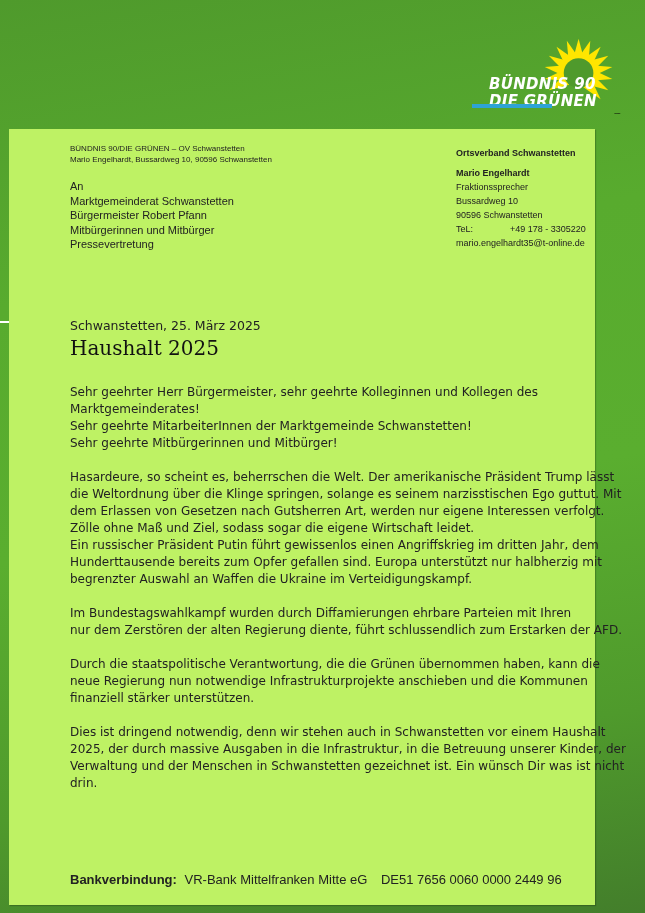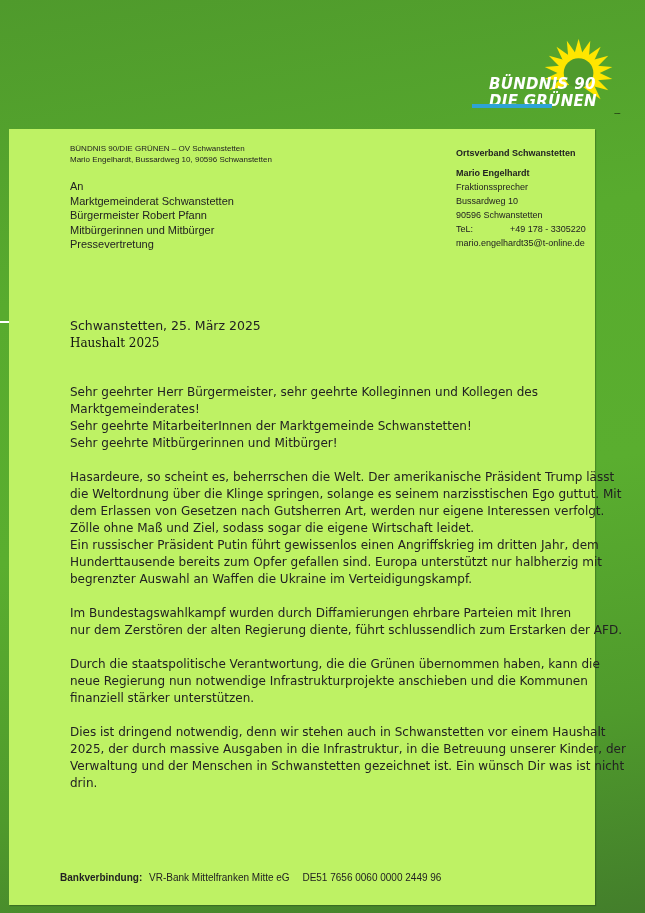--- a/index.html
+++ b/index.html
@@ -26,28 +26,28 @@
       position: absolute; left: 61px; font-size: 8px; color: #222; line-height: 11px;
       font-family: "Liberation Sans", sans-serif;
     }
     .recipient { position: absolute; left: 61px; top: 50px; font-size: 11px; line-height: 14.5px; color: #222; font-family: "Liberation Sans", sans-serif; }
     .contact { position: absolute; left: 447px; top: 17px; font-size: 9px; color: #222; font-family: "Liberation Sans", sans-serif; }
     .contact .bold { font-weight: bold; }
     .contact div { line-height: 14px; }
     .contact .org { margin-bottom: 6px; }
     .tel-value { margin-left: 37px; }
     .date { position: absolute; left: 61px; top: 189px; font-size: 12.5px; color: #222; font-family: "DejaVu Sans", sans-serif; }
-    .title { position: absolute; left: 61px; top: 207px; font-size: 12px; color: #111; font-family: "DejaVu Serif", serif; }
+    .title { position: absolute; left: 61px; top: 207px; font-size: 20px; color: #111; font-family: "DejaVu Serif", serif; }
     .body {
       position: absolute; left: 61px; top: 255px; width: 530px;
       font-size: 12px; line-height: 17px; color: #222; font-family: "DejaVu Sans", sans-serif;
     }
     .body p { margin: 0 0 17px 0; }
     .body .line { display: block; white-space: nowrap; }
-    .bank { position: absolute; left: 51px; top: 743px; font-size: 10px; color: #222; font-family: "Liberation Sans", sans-serif; }
+    .bank { position: absolute; left: 61px; top: 743px; font-size: 13px; color: #222; font-family: "Liberation Sans", sans-serif; }
     .bank .label { font-weight: bold; margin-right: 4px; }
     .bank .iban { margin-left: 10px; }
   </style>
 </head>
 <body>
 
 <div class="logo">
   <svg class="sunflower" viewBox="0 0 100 100">
     <g transform="translate(52,50)" fill="#ffe600">
       <g id="petals">

